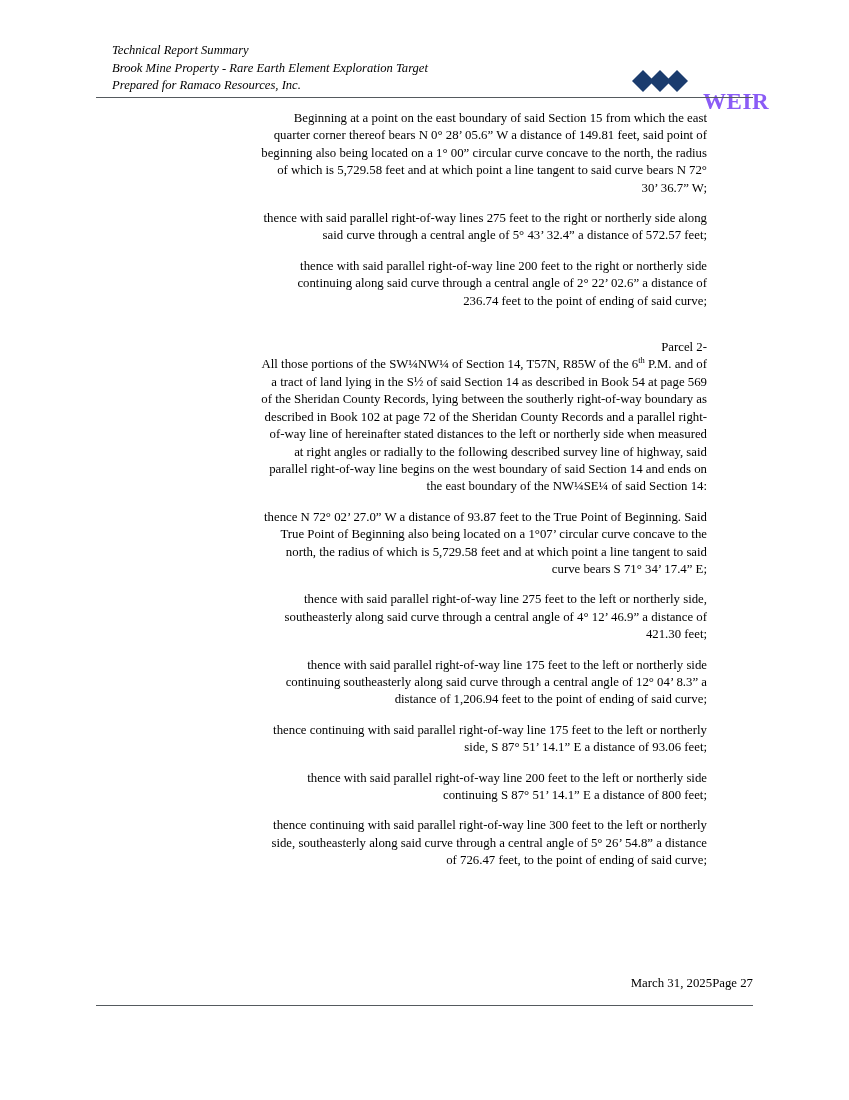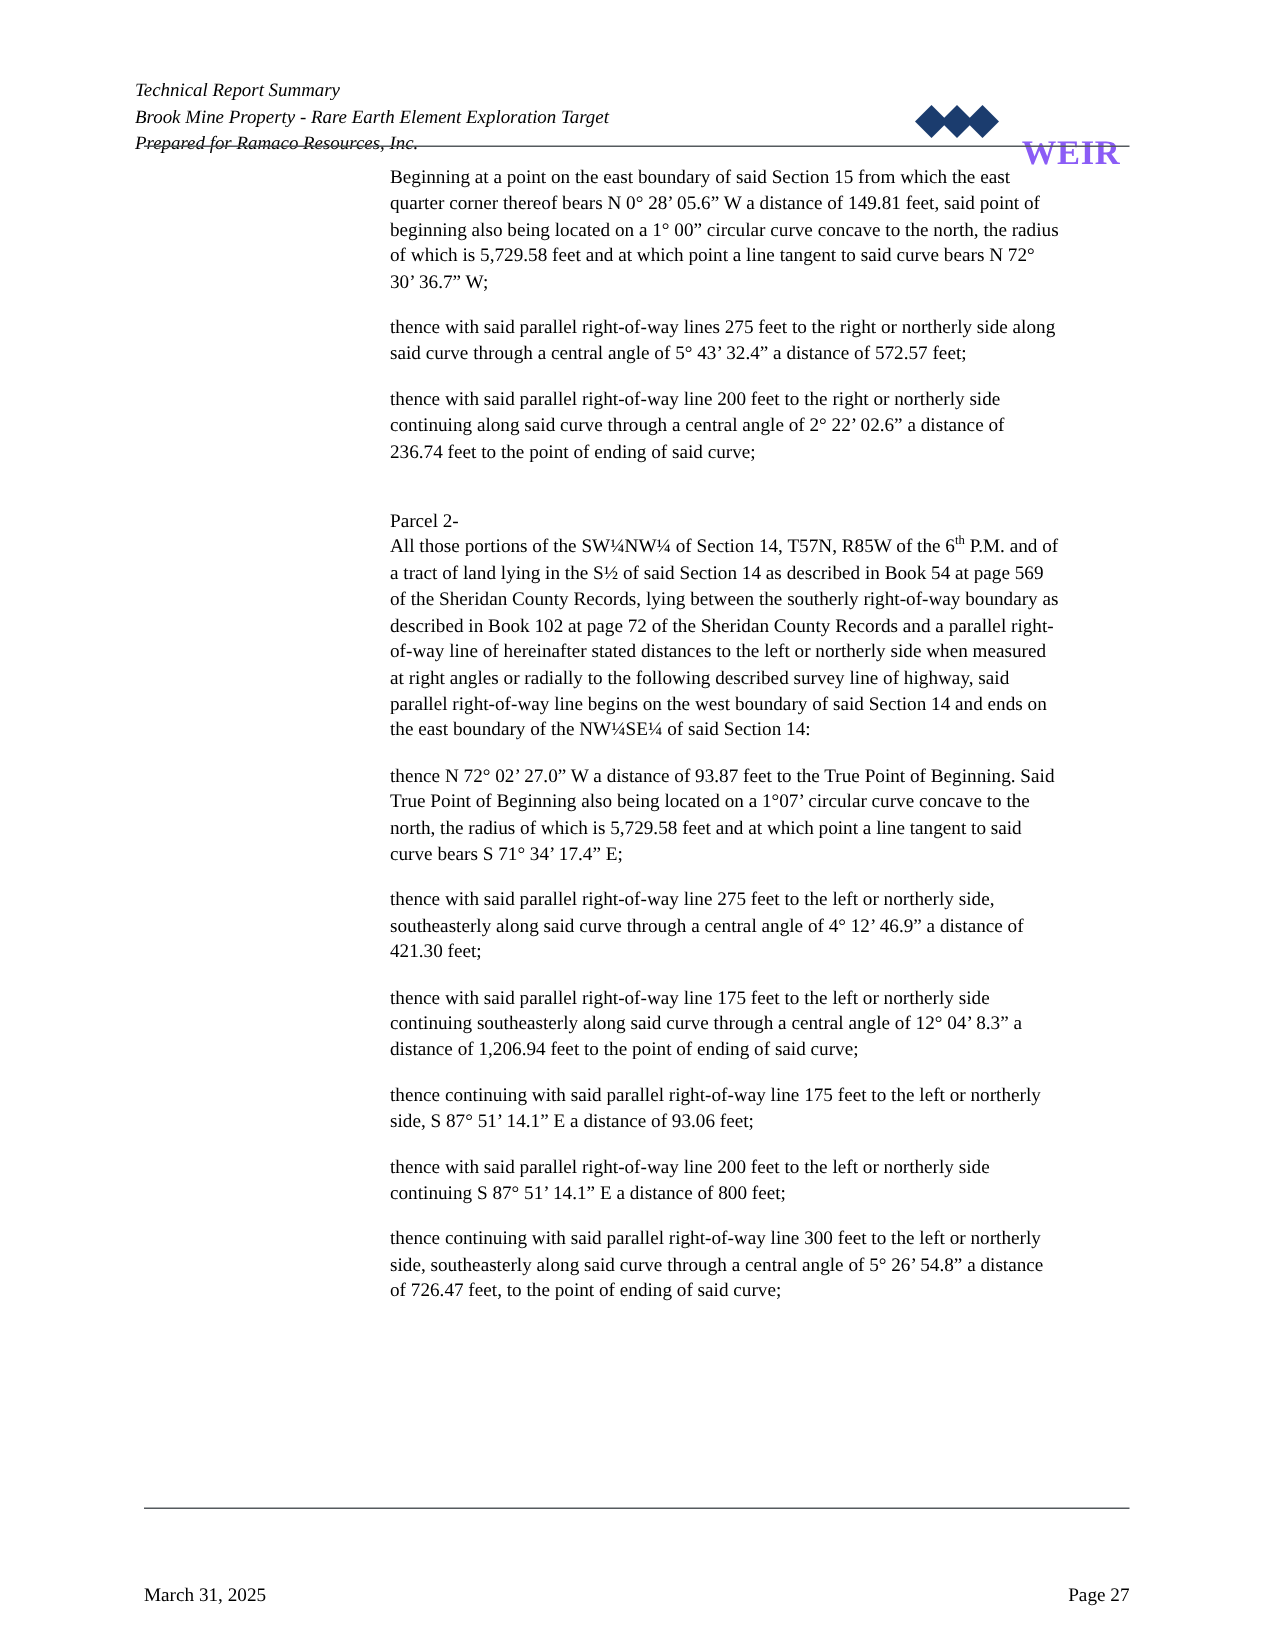--- a/index.html
+++ b/index.html
@@ -18,25 +18,25 @@
     width: 849px;
     height: 1100px;
     box-sizing: border-box;
     background: #ffffff;
     overflow: hidden;
   }
 
   
   .header {
     position: absolute;
-    left: 90px;
+    left: 112px;
     top: 42px;
     width: 657px;
     display: flex;
-    align-items: center;
+    align-items: flex-start;
     justify-content: space-between;
   }
   .header-lines {
     font-style: italic;
     font-size: 12.6px;
     line-height: 17.5px;
     color: #000;
     white-space: nowrap;
   }
   .header-lines div {
@@ -75,20 +75,21 @@
     position: absolute;
     left: 260px;
     top: 110px;
     width: 447px;
     font-size: 12.8px;
     line-height: 17.4px;
     text-align: left;
   }
   .body p {
     margin: 0 0 13px 0;
+    text-align: right;
   }
   .body p.tight {
     margin-bottom: 0;
   }
   .body .spacer {
     height: 16px;
   }
   sup {
     font-size: 0.66em;
     vertical-align: super;
@@ -100,26 +101,25 @@
     position: absolute;
     left: 96px;
     top: 1005px;
     width: 657px;
     height: 1px;
     background: #555a5e;
   }
   .footer {
     position: absolute;
     left: 96px;
-    top: 1056px;
+    top: 976px;
     width: 657px;
     display: flex;
-    justify-content: space-between;
+    justify-content: flex-end;
     font-size: 12.8px;
-    gap: 48px;
   }
 </style>
 </head>
 <body>
 
 <div class="page">
 
   <div class="header">
     <div class="header-lines">
       <div>Technical Report Summary</div>

